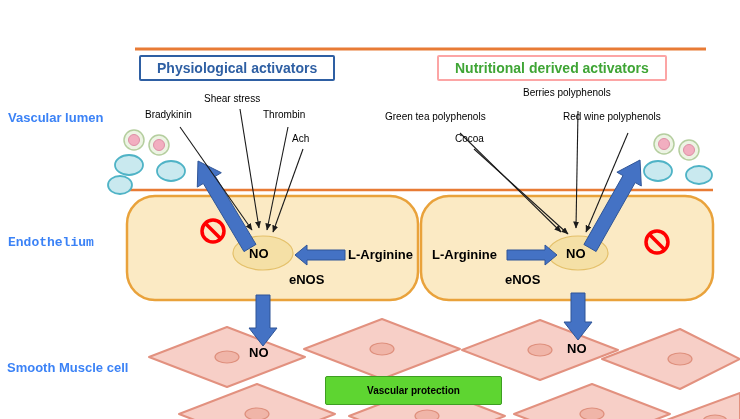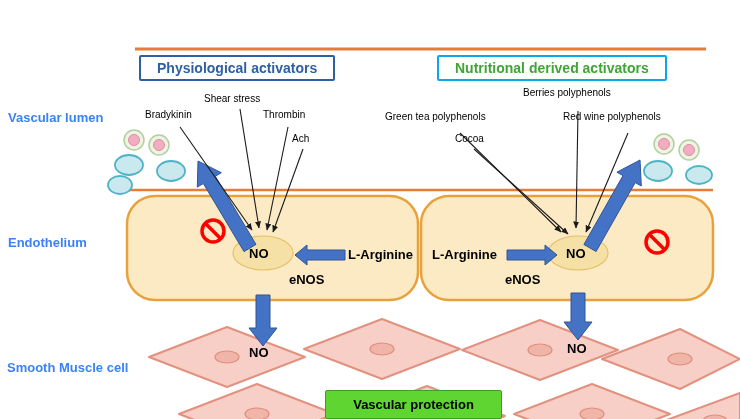--- a/index.html
+++ b/index.html
@@ -8,28 +8,28 @@
     font-family:"Liberation Sans", sans-serif;
     margin-top:43px;
   }
   #shapes{position:absolute;left:0;top:0;z-index:1;}
   .txt{position:absolute;z-index:5;white-space:nowrap;}
   .title-box{
     position:absolute;z-index:5;white-space:nowrap;background:#ffffff;
     font-weight:bold;font-size:14px;padding:3px 16px;border-radius:2px;
   }
   .title-box.phys{border:2px solid #2E5FA3;color:#2E5FA3;}
-  .title-box.nutr{border:2px solid #0ea5e9;color:#3FA535;}
+  .title-box.nutr{border:2px solid #fca5a5;color:#3FA535;}
   .region-label{color:#3b82f6;font-weight:bold;font-size:13px;}
   .activator{color:#000000;font-size:10px;}
   .mol{color:#000000;font-weight:bold;font-size:13px;}
   .protection-box{
-    position:absolute;z-index:6;left:325px;top:347px;width:175px;height:27px;
+    position:absolute;z-index:6;left:325px;top:333px;width:175px;height:27px;
     background:#5ED531;border:1px solid #3E9E22;display:flex;align-items:center;justify-content:center;
-    color:#000000;font-weight:bold;font-size:13px;border-radius:2px;
+    color:#000000;font-weight:bold;font-size:10px;border-radius:2px;
   }
 </style>
 </head>
 <body>
 
 <div id="stage">
 
   <svg id="shapes" width="740" height="419" viewBox="0 0 740 419">
     <defs>
       <marker id="mArr" markerWidth="9" markerHeight="8" refX="6.5" refY="3" orient="auto" markerUnits="userSpaceOnUse">
@@ -112,21 +112,21 @@
     <g stroke="#FF0000" stroke-width="3.5" fill="none">
       <circle cx="657" cy="199" r="11"></circle>
       <line x1="649.5" y1="191.5" x2="664.5" y2="206.5"></line>
     </g>
   </svg>
 
   <div class="title-box phys" style="left:139px;top:12px;">Physiological activators</div>
   <div class="title-box nutr" style="left:437px;top:12px;">Nutritional derived activators</div>
 
   <div class="txt region-label" style="left:8px;top:67px;">Vascular lumen</div>
-  <div class="txt region-label" style="left:8px;top:192px;">Endothelium</div>
+  <div class="txt region-label" style="left:8px;top:192px;font-family:Liberation Mono, monospace;">Endothelium</div>
   <div class="txt region-label" style="left:7px;top:317px;">Smooth Muscle cell</div>
 
   <div class="txt activator" style="left:145px;top:66px;">Bradykinin</div>
   <div class="txt activator" style="left:204px;top:50px;">Shear stress</div>
   <div class="txt activator" style="left:263px;top:66px;">Thrombin</div>
   <div class="txt activator" style="left:292px;top:90px;">Ach</div>
 
   <div class="txt activator" style="left:385px;top:68px;">Green tea polyphenols</div>
   <div class="txt activator" style="left:523px;top:44px;">Berries polyphenols</div>
   <div class="txt activator" style="left:563px;top:68px;">Red wine polyphenols</div>

